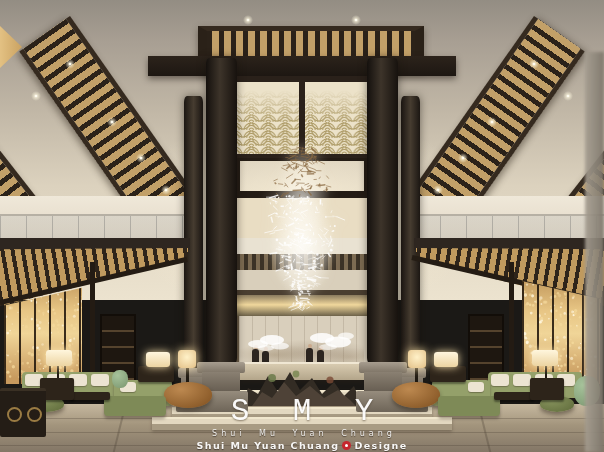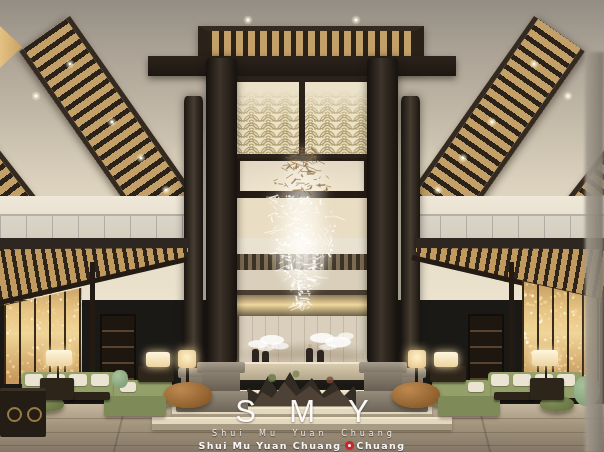--- a/index.html
+++ b/index.html
@@ -129,21 +129,21 @@
   .chest{left:0;top:388px;width:46px;height:46px;z-index:12;background:#241d16;border-radius:2px;
     border-top:3px solid #3a3024;}
   .ring{position:absolute;width:11px;height:11px;border:2px solid #9a7b43;border-radius:50%;top:16px;}
   .jar{z-index:12;background:radial-gradient(circle at 35% 30%,#a7c39b,#7a966f);border-radius:45%;}
 
   .edgeblur{left:585px;top:52px;width:19px;height:400px;z-index:13;
     background:linear-gradient(90deg,#a59d90,#7d766b);filter:blur(1.5px);opacity:.92;}
 
   
   .wm{left:0;right:0;bottom:1px;z-index:14;text-align:center;color:#fff;}
-  .wm-logo{font-family:Liberation Sans, sans-serif;font-size:31px;line-height:30px;
+  .wm-logo{font-family:Liberation Mono, monospace;font-size:31px;line-height:30px;
     letter-spacing:.4em;padding-left:.4em;color:rgba(255,255,255,.96);
     text-shadow:0 1px 2px rgba(70,58,42,.6);}
   .wm-sub{font-size:8px;letter-spacing:4px;word-spacing:7px;padding-left:4px;margin-top:2px;
     color:rgba(255,255,255,.88);text-shadow:0 1px 1px rgba(60,50,40,.85);}
   .wm-cn{font-size:14px;font-weight:bold;letter-spacing:1px;margin-top:3px;
     text-shadow:0 1px 2px rgba(60,48,36,.7);}
   .wm-en{font-size:9.5px;font-weight:bold;letter-spacing:1.4px;margin-top:2px;
     color:rgba(255,255,255,.95);text-shadow:0 1px 1px rgba(60,50,40,.8);}
   .seal{display:inline-block;width:9px;height:9px;border-radius:50%;background:var(--seal_red);
     vertical-align:-1px;margin:0 3px;box-shadow:inset 0 0 0 1.5px rgba(255,255,255,.0);position:relative;}
@@ -1223,16 +1223,16 @@
   <div class="abs ctable" style="left:430px;top:366px;width:36px;height:16px"></div>
   <div class="abs lampshade" style="left:434px;top:352px;width:24px;height:15px"></div>
   <div class="abs jar" style="left:574px;top:376px;width:26px;height:30px"></div>
 
   <div class="abs edgeblur"></div>
 
   <div class="abs wm">
     <div class="wm-logo">S M Y</div>
     <div class="wm-sub">Shui Mu Yuan Chuang</div>
     <div class="wm-en">
-      <span>Shui Mu Yuan Chuang</span><span class="seal"></span><span>Chuang</span>
+      <span>Shui Mu Yuan Chuang</span><span class="seal"></span><span>Designe</span>
     </div>
   </div>
 </div>
 
 </body></html>

